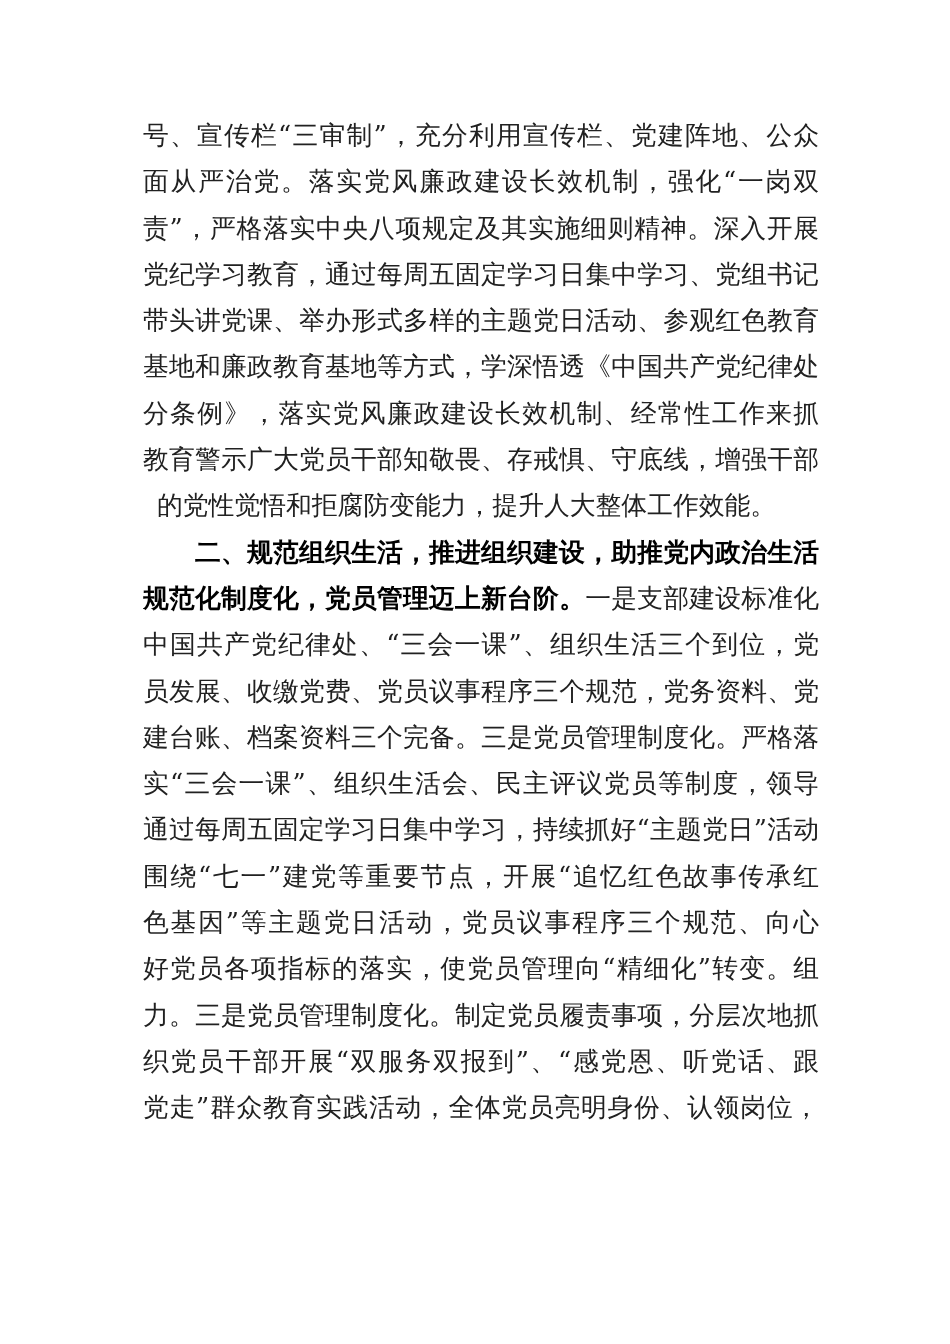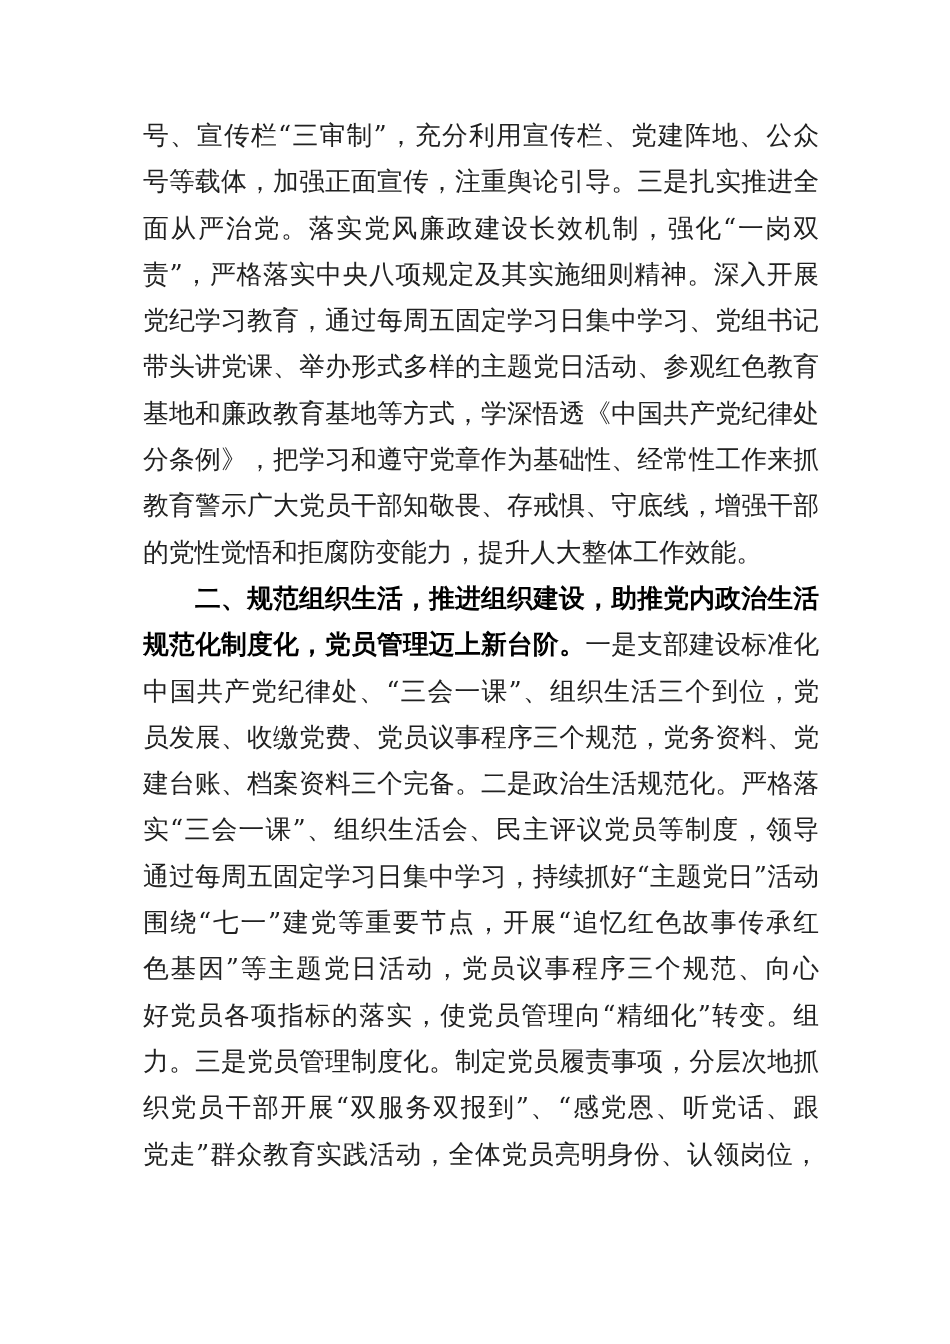--- a/index.html
+++ b/index.html
@@ -32,51 +32,51 @@
     text-align-last: justify;
     text-justify: inter-ideograph;
     letter-spacing: 0;
     overflow: hidden;
   }
   .line.indent {
     text-indent: 52px;
   }
   .line.end {
     text-align-last: left;
+    margin-left: 14px;
   }
   .run {
     font-family: "DejaVu Serif", serif;
     font-weight: normal;
   }
   .run.b {
     font-family: Liberation Mono, monospace;
     font-weight: 700;
     color: var(--bold-color, #000000);
   }
 </style>
 </head>
 <body>
 
 <div class="page">
   <div class="text-column">
       <div class="line"><span class="run">号、宣传栏“三审制”，充分利用宣传栏、党建阵地、公众</span></div>
-      <div class="line"><span class="run">号等载体，加强正面宣传，注重舆论引导。三是扎实推进全</span></div>
       <div class="line"><span class="run">面从严治党。落实党风廉政建设长效机制，强化“一岗双</span></div>
       <div class="line"><span class="run">责”，严格落实中央八项规定及其实施细则精神。深入开展</span></div>
       <div class="line"><span class="run">党纪学习教育，通过每周五固定学习日集中学习、党组书记</span></div>
       <div class="line"><span class="run">带头讲党课、举办形式多样的主题党日活动、参观红色教育</span></div>
       <div class="line"><span class="run">基地和廉政教育基地等方式，学深悟透《中国共产党纪律处</span></div>
-      <div class="line"><span class="run">分条例》，把学习和遵守党章作为基础性、经常性工作来抓</span></div>
+      <div class="line"><span class="run">分条例》，落实党风廉政建设长效机制、经常性工作来抓</span></div>
       <div class="line"><span class="run">教育警示广大党员干部知敬畏、存戒惧、守底线，增强干部</span></div>
       <div class="line end"><span class="run">的党性觉悟和拒腐防变能力，提升人大整体工作效能。</span></div>
       <div class="line indent"><span class="run b">二、规范组织生活，推进组织建设，助推党内政治生活</span></div>
       <div class="line"><span class="run b">规范化制度化，党员管理迈上新台阶。</span><span class="run">一是支部建设标准化</span></div>
       <div class="line"><span class="run">中国共产党纪律处、“三会一课”、组织生活三个到位，党</span></div>
       <div class="line"><span class="run">员发展、收缴党费、党员议事程序三个规范，党务资料、党</span></div>
-      <div class="line"><span class="run">建台账、档案资料三个完备。二是政治生活规范化。严格落</span></div>
+      <div class="line"><span class="run">建台账、档案资料三个完备。三是党员管理制度化。严格落</span></div>
       <div class="line"><span class="run">实“三会一课”、组织生活会、民主评议党员等制度，领导</span></div>
       <div class="line"><span class="run">通过每周五固定学习日集中学习，持续抓好“主题党日”活动</span></div>
       <div class="line"><span class="run">围绕“七一”建党等重要节点，开展“追忆红色故事传承红</span></div>
       <div class="line"><span class="run">色基因”等主题党日活动，党员议事程序三个规范、向心</span></div>
       <div class="line"><span class="run">好党员各项指标的落实，使党员管理向“精细化”转变。组</span></div>
       <div class="line"><span class="run">力。三是党员管理制度化。制定党员履责事项，分层次地抓</span></div>
       <div class="line"><span class="run">织党员干部开展“双服务双报到”、“感党恩、听党话、跟</span></div>
       <div class="line"><span class="run">党走”群众教育实践活动，全体党员亮明身份、认领岗位，</span></div>
     </div>
 </div>

